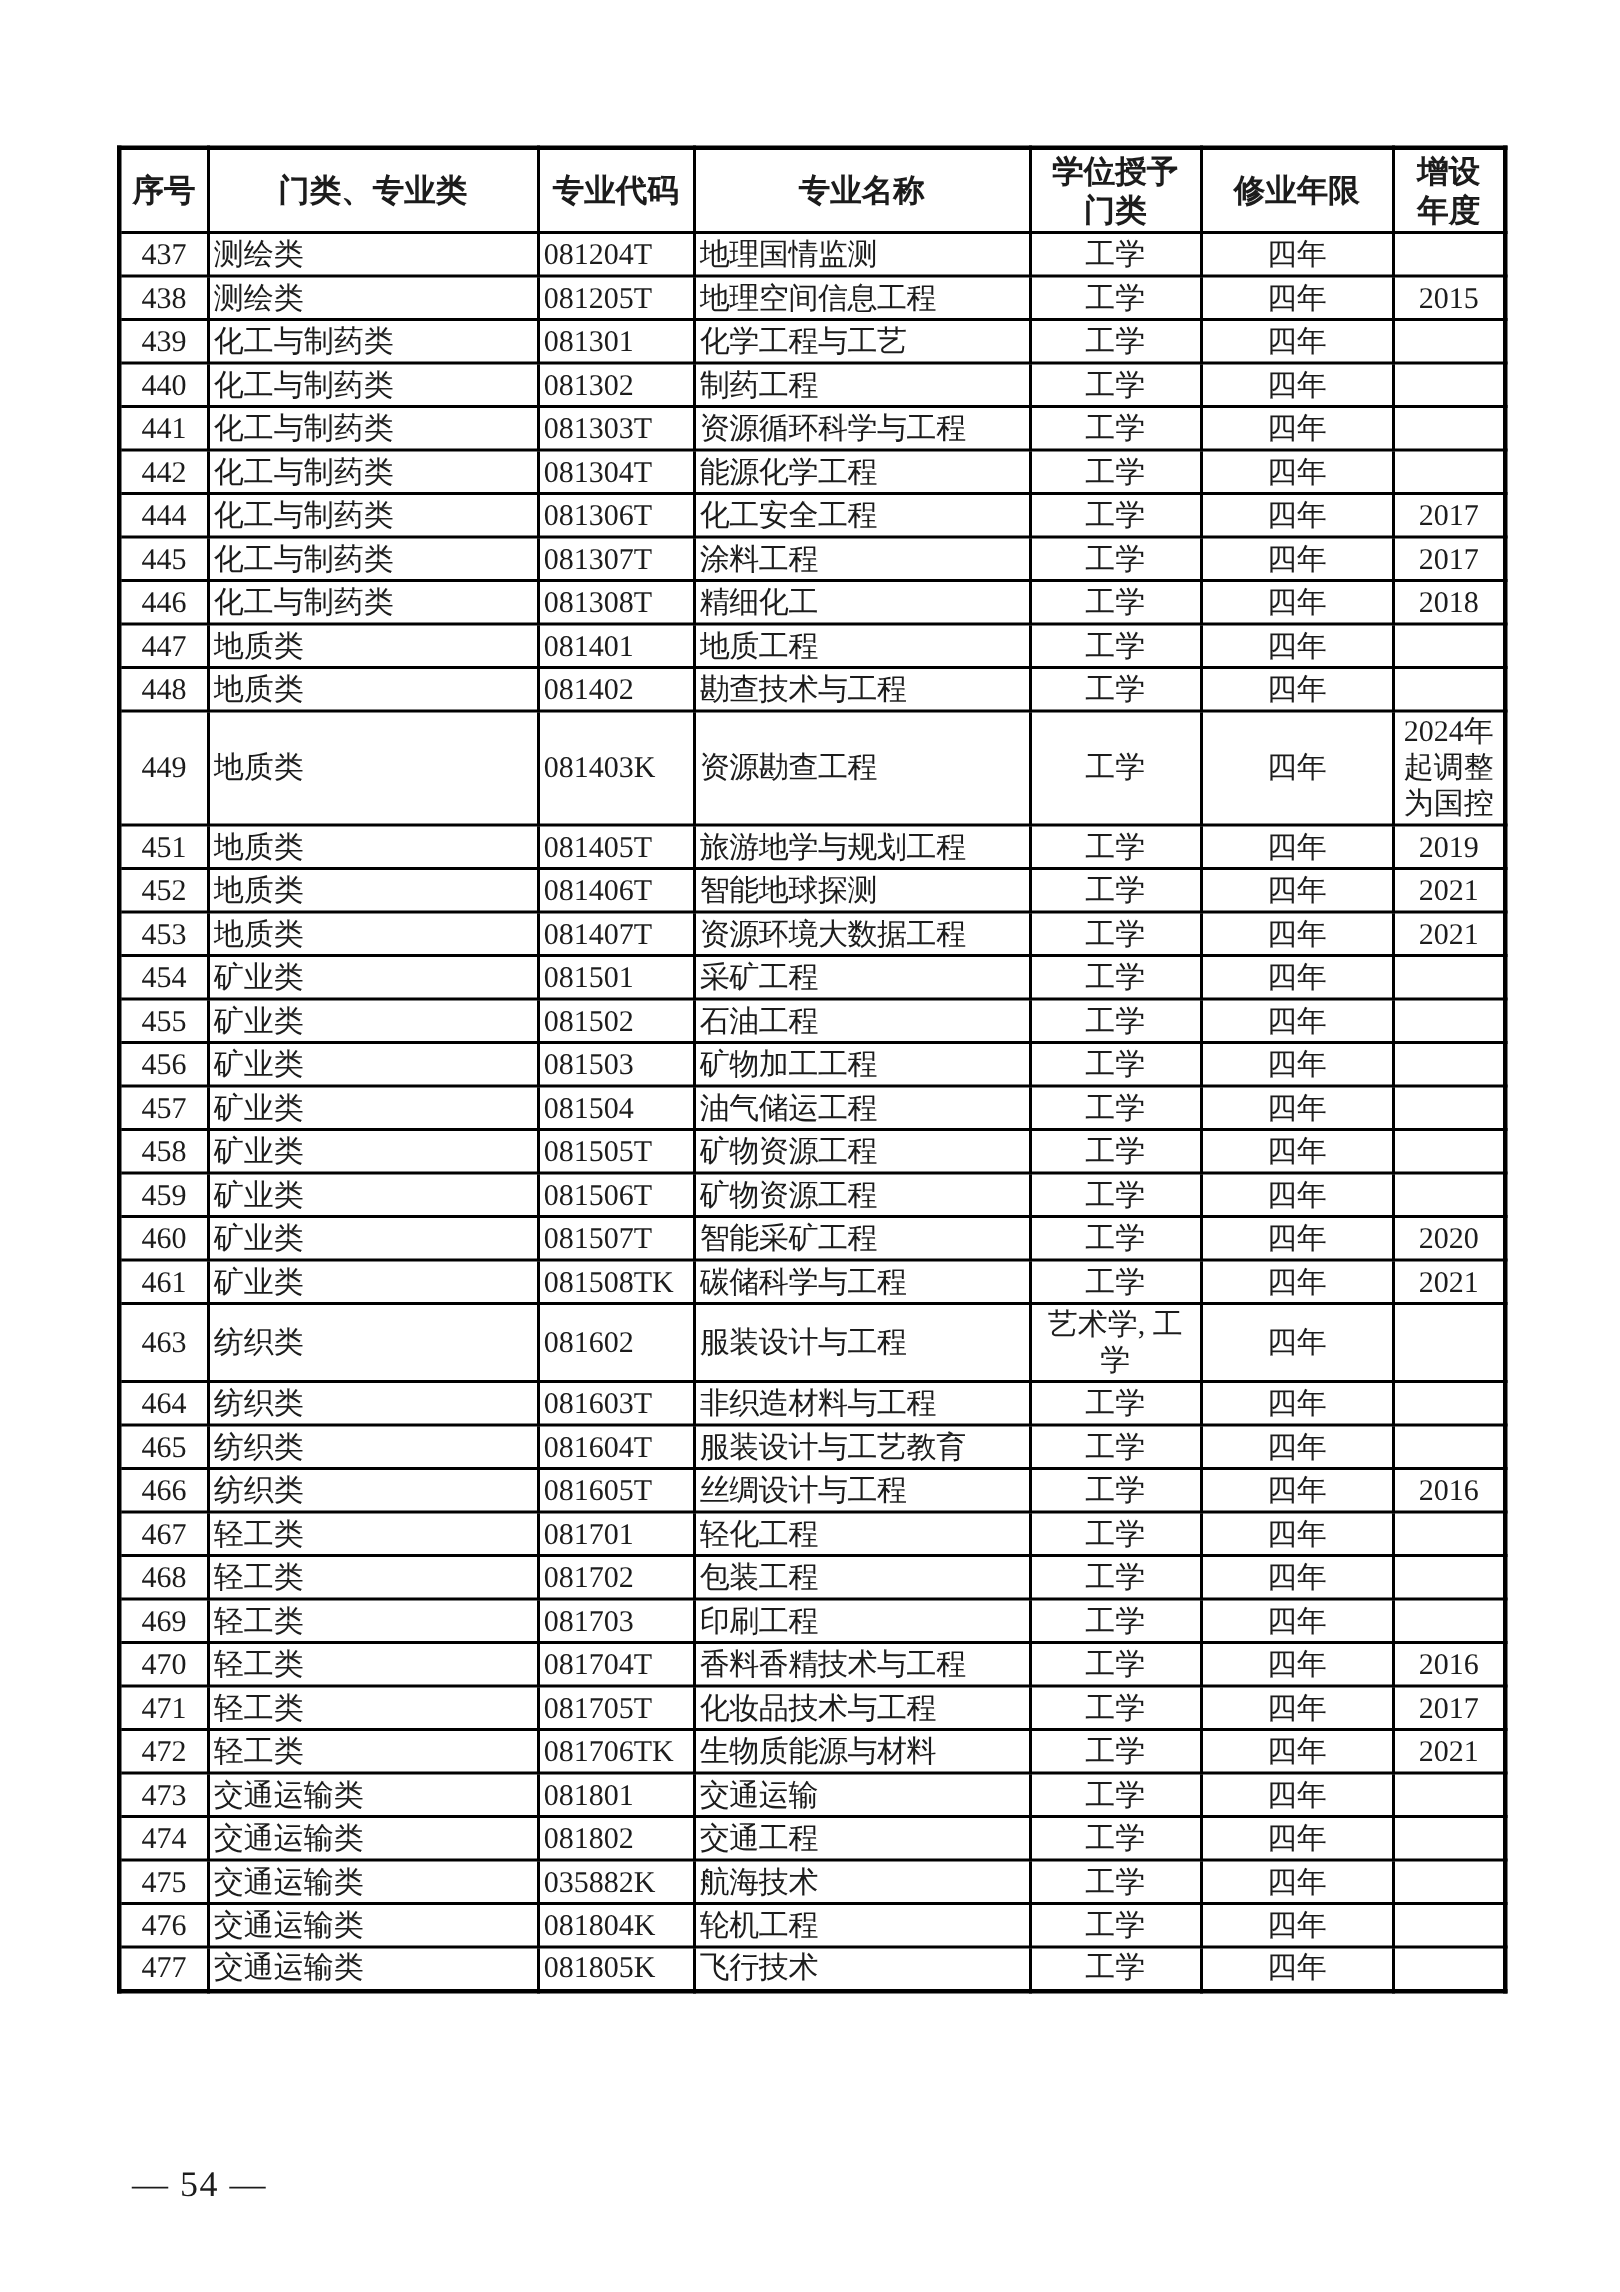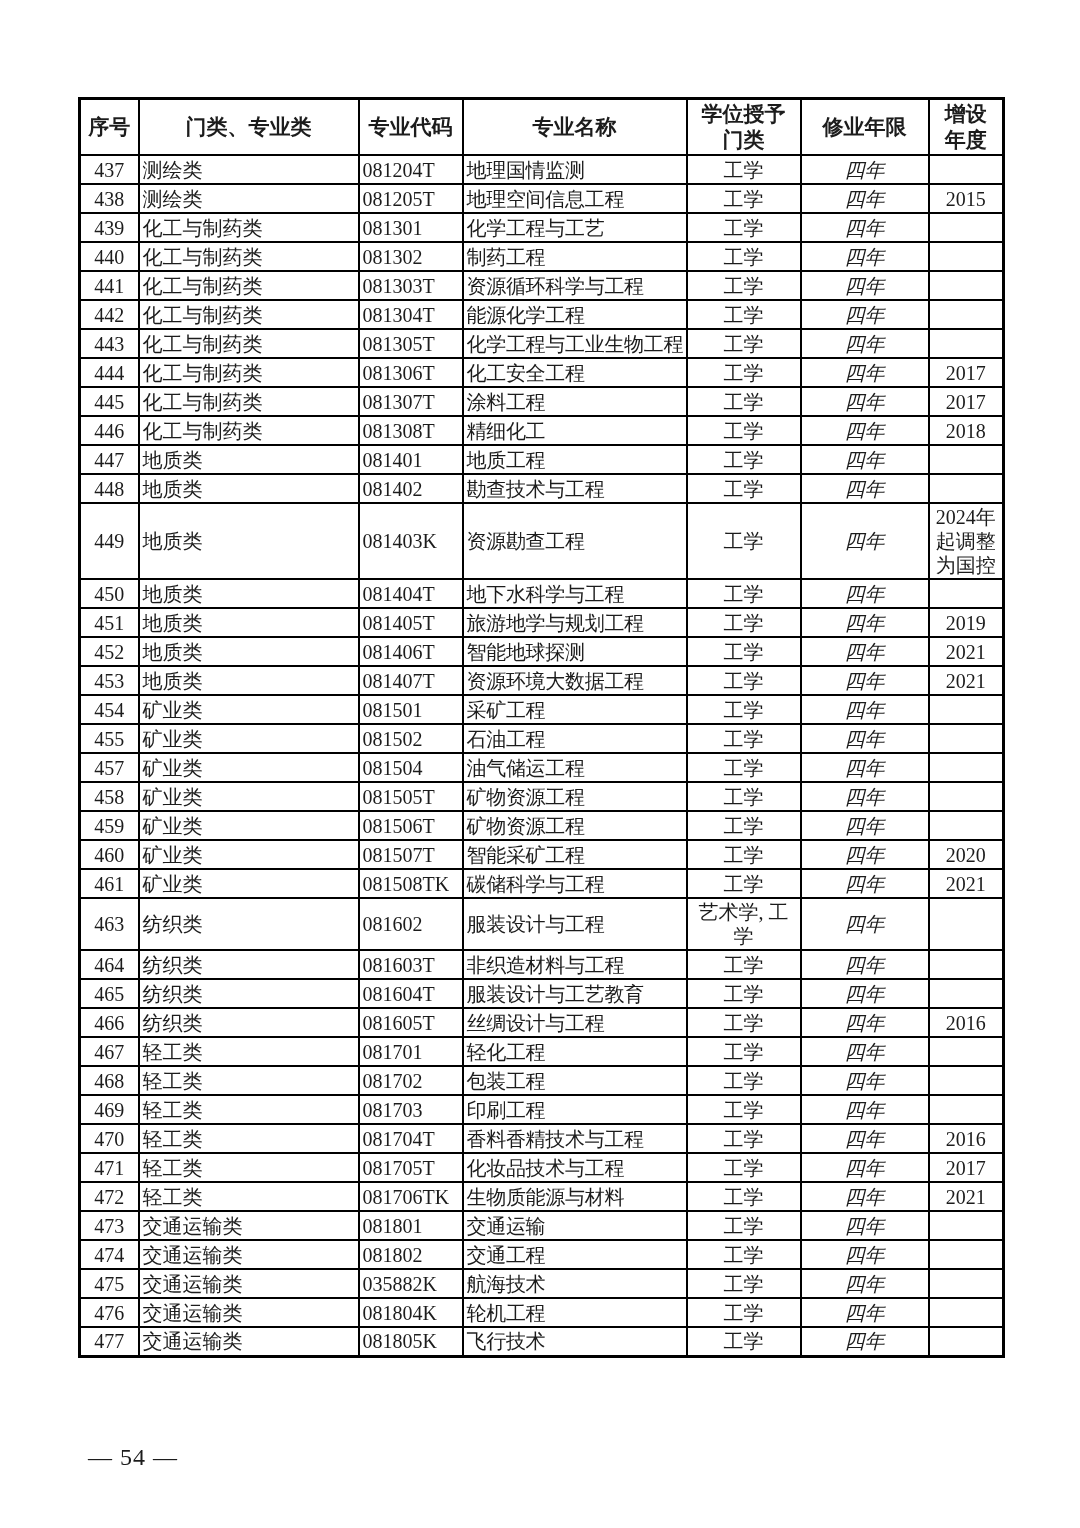--- a/index.html
+++ b/index.html
@@ -39,21 +39,21 @@
     font-size: 20px;
     line-height: 24px;
     height: 29px;
     padding: 1px 3px;
   }
   .c-serial   { text-align: center; }
   .c-category { text-align: left; padding-left: 6px; white-space: nowrap; }
   .c-code     { text-align: left; padding-left: 6px; white-space: nowrap; }
   .c-name     { text-align: left; padding-left: 5px; white-space: nowrap; letter-spacing: -0.3px; }
   .c-degree   { text-align: center; margin-top: 45px; }
-  .c-duration { text-align: center; font-style: italic; }
+  .c-duration { text-align: center; }
   .c-year     { text-align: center; }
   .page-footer {
     position: absolute;
     left: 88px;
     top: 1444px;
     font-size: 24px;
     letter-spacing: 1px;
     color: #1c1c1c;
   }
 </style>
@@ -132,29 +132,20 @@
       <tr>
         <td class="c-serial">442</td>
         <td class="c-category">化工与制药类</td>
         <td class="c-code">081304T</td>
         <td class="c-name">能源化学工程</td>
         <td class="c-degree">工学</td>
         <td class="c-duration">四年</td>
         <td class="c-year"></td>
       </tr>
       <tr>
-        <td class="c-serial">443</td>
-        <td class="c-category">化工与制药类</td>
-        <td class="c-code">081305T</td>
-        <td class="c-name">化学工程与工业生物工程</td>
-        <td class="c-degree">工学</td>
-        <td class="c-duration">四年</td>
-        <td class="c-year"></td>
-      </tr>
-      <tr>
         <td class="c-serial">444</td>
         <td class="c-category">化工与制药类</td>
         <td class="c-code">081306T</td>
         <td class="c-name">化工安全工程</td>
         <td class="c-degree">工学</td>
         <td class="c-duration">四年</td>
         <td class="c-year">2017</td>
       </tr>
       <tr>
         <td class="c-serial">445</td>
@@ -195,29 +186,20 @@
       <tr>
         <td class="c-serial">449</td>
         <td class="c-category">地质类</td>
         <td class="c-code">081403K</td>
         <td class="c-name">资源勘查工程</td>
         <td class="c-degree">工学</td>
         <td class="c-duration">四年</td>
         <td class="c-year">2024年起调整为国控</td>
       </tr>
       <tr>
-        <td class="c-serial">450</td>
-        <td class="c-category">地质类</td>
-        <td class="c-code">081404T</td>
-        <td class="c-name">地下水科学与工程</td>
-        <td class="c-degree">工学</td>
-        <td class="c-duration">四年</td>
-        <td class="c-year"></td>
-      </tr>
-      <tr>
         <td class="c-serial">451</td>
         <td class="c-category">地质类</td>
         <td class="c-code">081405T</td>
         <td class="c-name">旅游地学与规划工程</td>
         <td class="c-degree">工学</td>
         <td class="c-duration">四年</td>
         <td class="c-year">2019</td>
       </tr>
       <tr>
         <td class="c-serial">452</td>
@@ -244,20 +226,29 @@
         <td class="c-name">采矿工程</td>
         <td class="c-degree">工学</td>
         <td class="c-duration">四年</td>
         <td class="c-year"></td>
       </tr>
       <tr>
         <td class="c-serial">455</td>
         <td class="c-category">矿业类</td>
         <td class="c-code">081502</td>
         <td class="c-name">石油工程</td>
+        <td class="c-degree">工学</td>
+        <td class="c-duration">四年</td>
+        <td class="c-year"></td>
+      </tr>
+      <tr>
+        <td class="c-serial">456</td>
+        <td class="c-category">矿业类</td>
+        <td class="c-code">081503</td>
+        <td class="c-name">矿物加工工程</td>
         <td class="c-degree">工学</td>
         <td class="c-duration">四年</td>
         <td class="c-year"></td>
       </tr>
       <tr>
         <td class="c-serial">457</td>
         <td class="c-category">矿业类</td>
         <td class="c-code">081504</td>
         <td class="c-name">油气储运工程</td>
         <td class="c-degree">工学</td>

